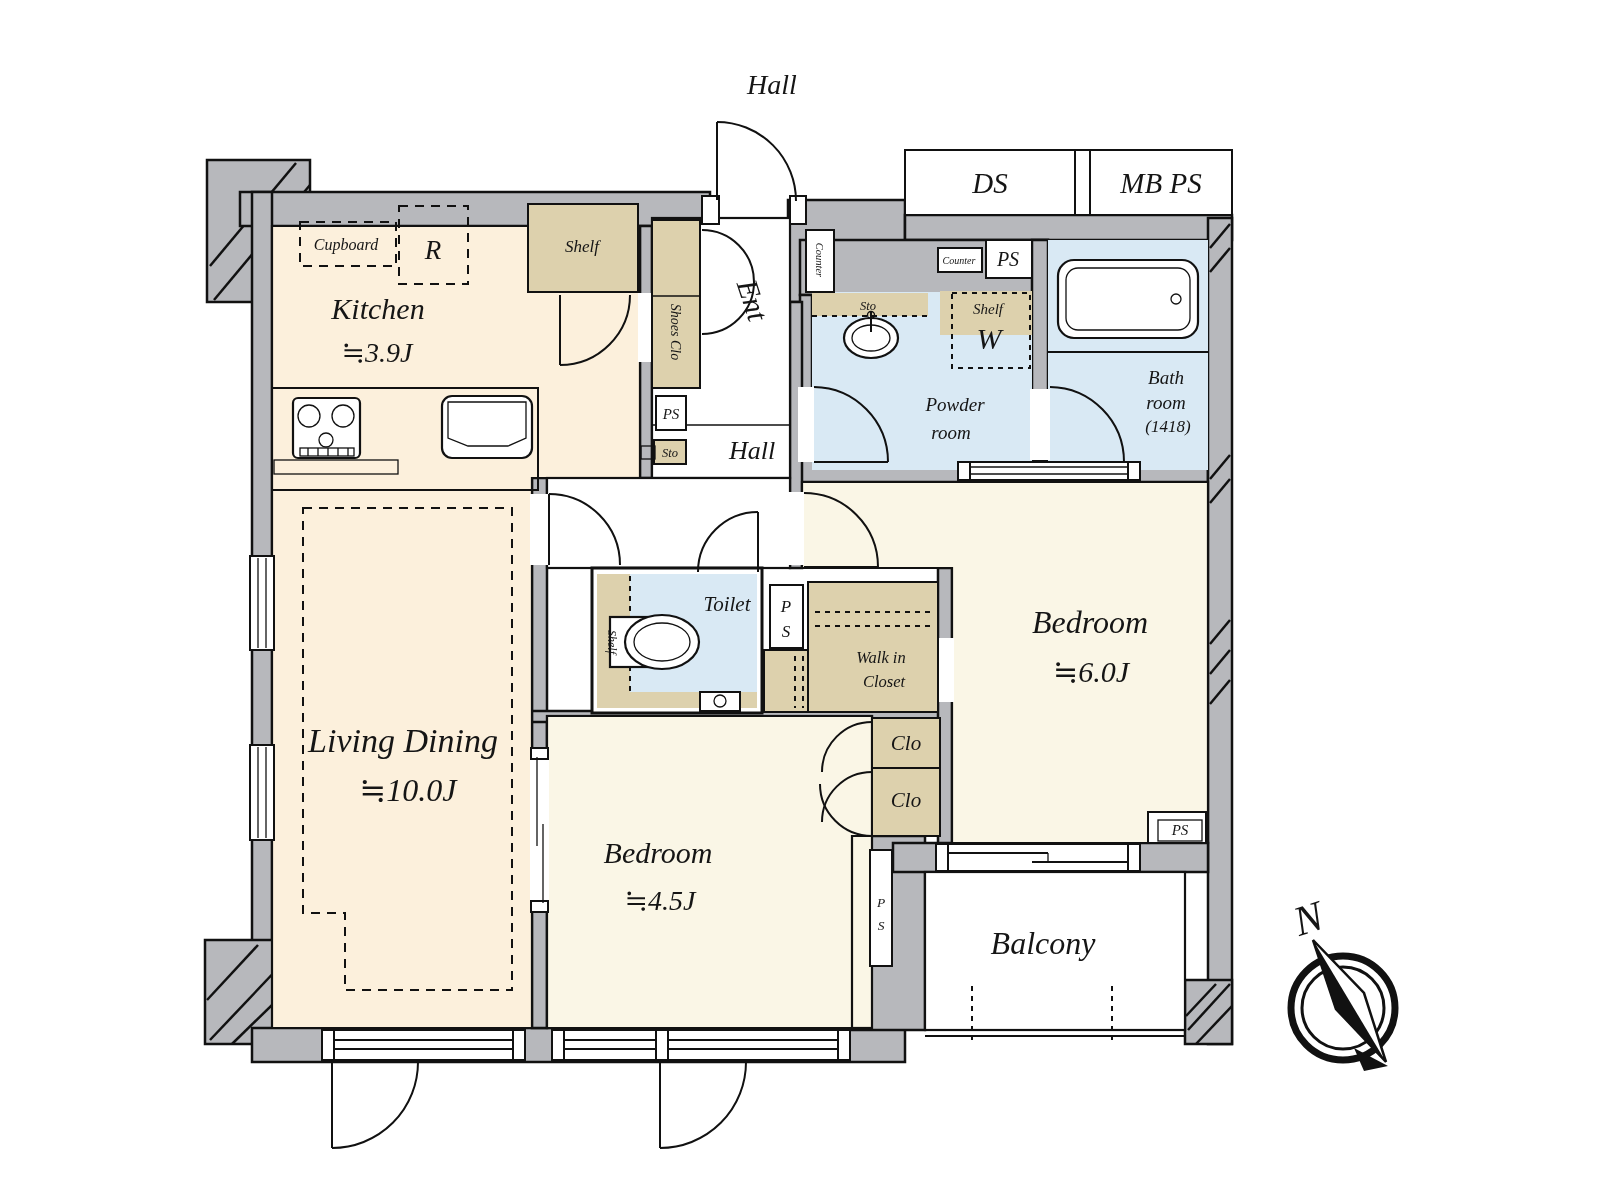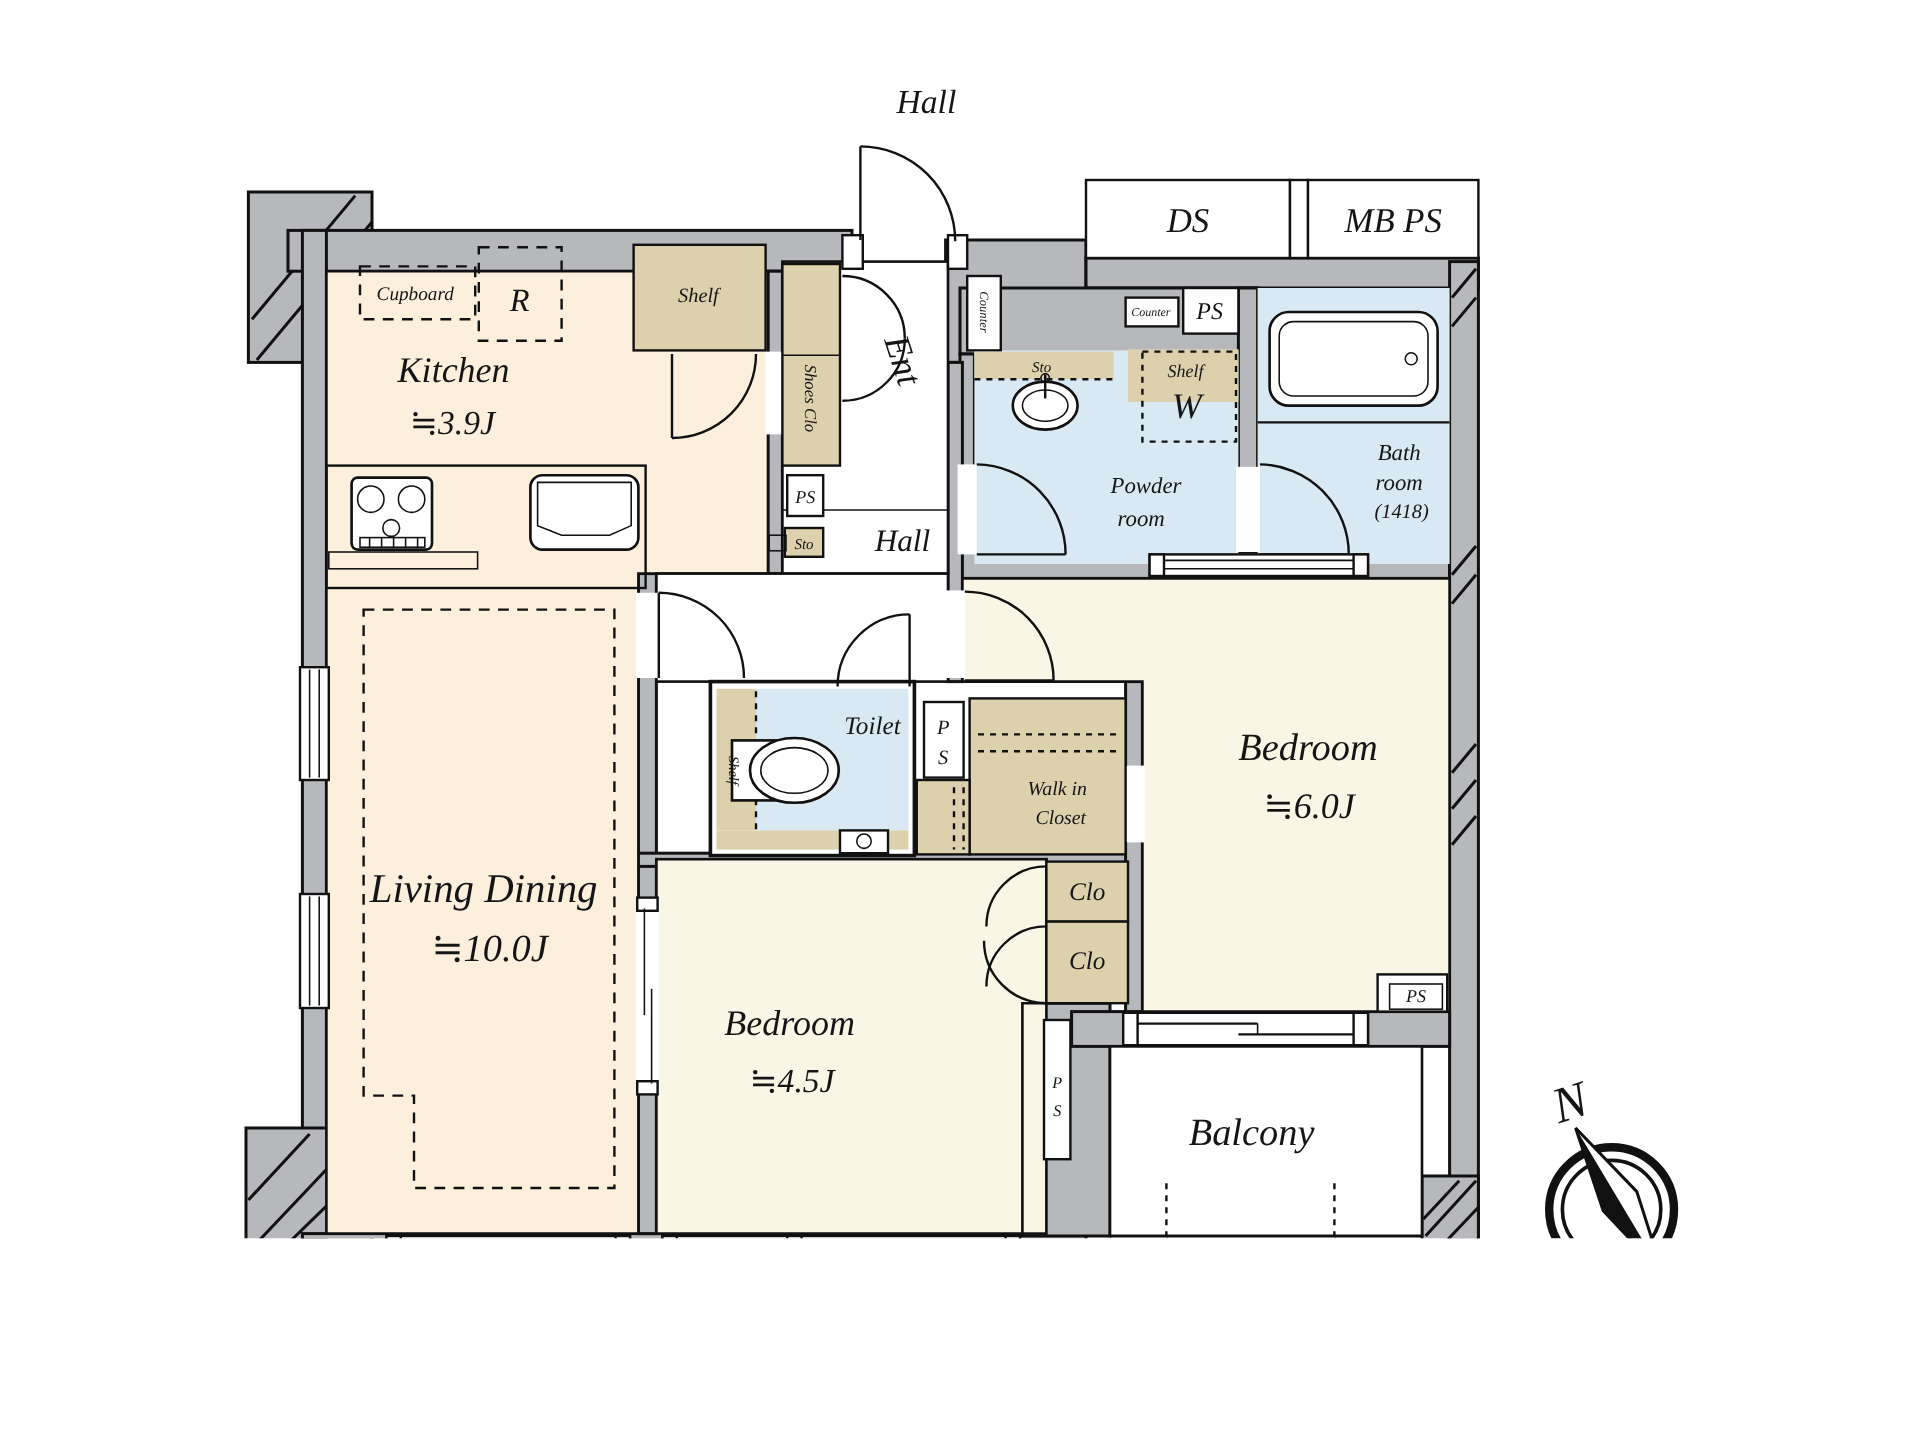--- a/index.html
+++ b/index.html
@@ -1,16 +1,16 @@
 <!DOCTYPE html>
 <html style="--wall: #b7b8bc; --floorWarm: #fcf0dc; --floorPale: #faf6e6; --water: #d9e9f4; --storage: #ddd1ad;"><head>
 <meta charset="utf-8">
 <style>
   html,body{margin:0;padding:0;background:#ffffff;}
-  #stage{position:relative;width:1600px;height:1032px;background:#fff;overflow:hidden;}
+  #stage{position:relative;width:1600px;height:1200px;background:#fff;overflow:hidden;}
   svg{display:block;}
   text{font-family:"Liberation Serif","DejaVu Serif",serif;fill:#151515;}
   .it{font-style:italic;}
   .wall{fill:var(--wall);stroke:#111;stroke-width:2.5;}
   .gap{fill:#fff;stroke:none;}
   .jamb{fill:#fff;stroke:#111;stroke-width:2;}
   .floor-warm{fill:var(--floorWarm);stroke:#111;stroke-width:2.2;}
   .floor-pale{fill:var(--floorPale);stroke:#111;stroke-width:2.2;}
   .wet{fill:var(--water);stroke:none;}
   .stor{fill:var(--storage);stroke:none;}

